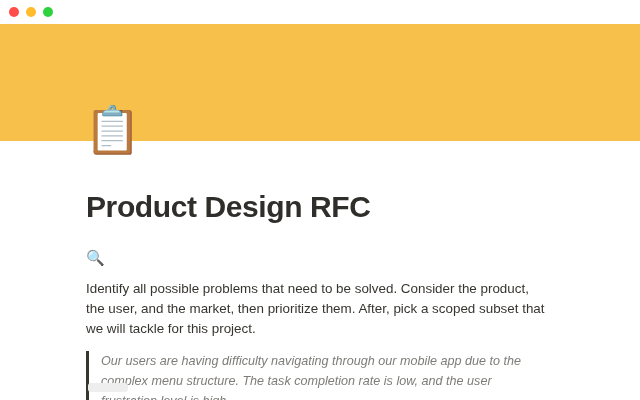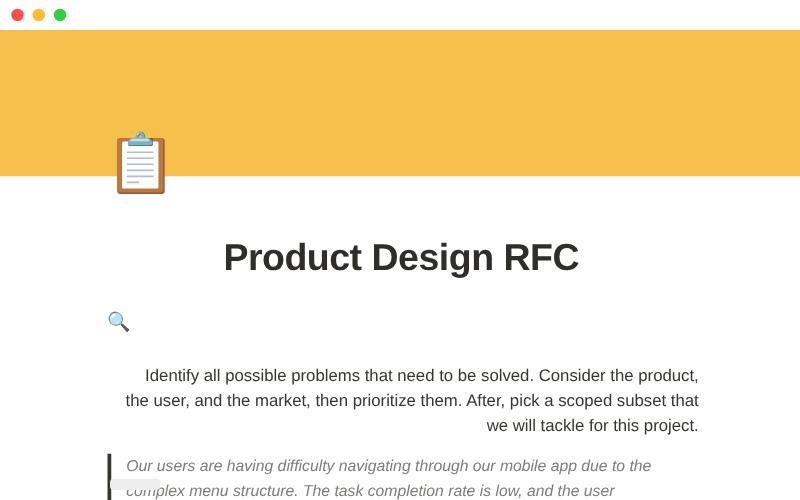--- a/index.html
+++ b/index.html
@@ -81,21 +81,20 @@
 
   .page-title {
     margin: 0;
     padding: 0;
     font-size: 30px;
     font-weight: bold;
     letter-spacing: -0.4px;
     color: #2f2e2b;
     line-height: 38px;
     padding-top: 47px;
-    text-align: center;
   }
 
   .section-heading {
     margin: 0;
     padding: 0;
     padding-top: 20px;
     font-size: 18px;
     font-weight: bold;
     letter-spacing: -0.1px;
     color: #2f2e2b;
@@ -103,28 +102,27 @@
     display: flex;
     align-items: center;
     gap: 5px;
   }
   .heading-emoji {
     font-size: 15px;
     line-height: 24px;
   }
 
   .paragraph {
-    margin: 12px;
+    margin: 0;
     padding: 0;
     padding-top: 9px;
     width: 461px;
     font-size: 13.4px;
     line-height: 20px;
     color: #37352f;
-    text-align: right;
   }
 
   .quote {
     margin: 0;
     padding: 0;
     margin-top: 12px;
     width: 461px;
     border-left: 3px solid #37352f;
     box-sizing: border-box;
     padding-left: 12px;

